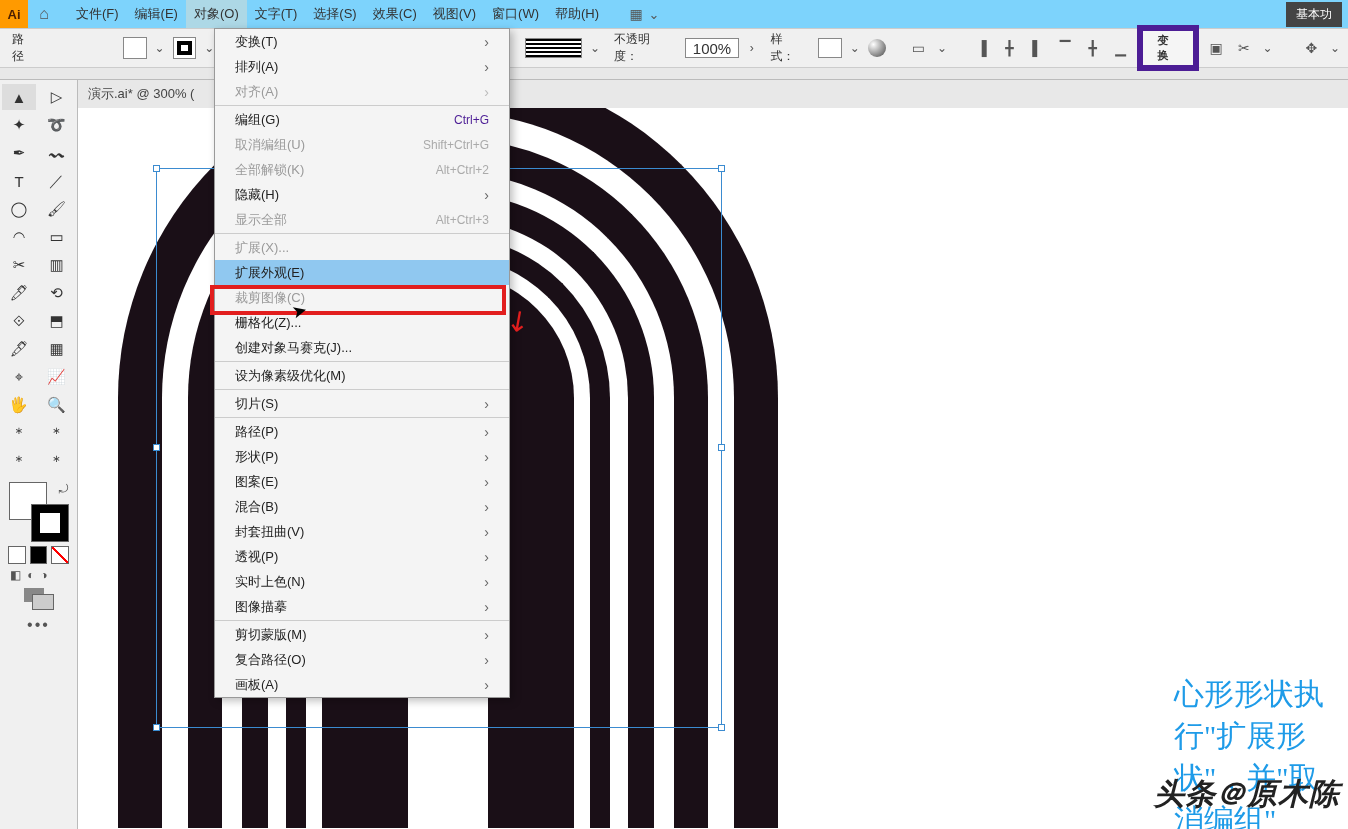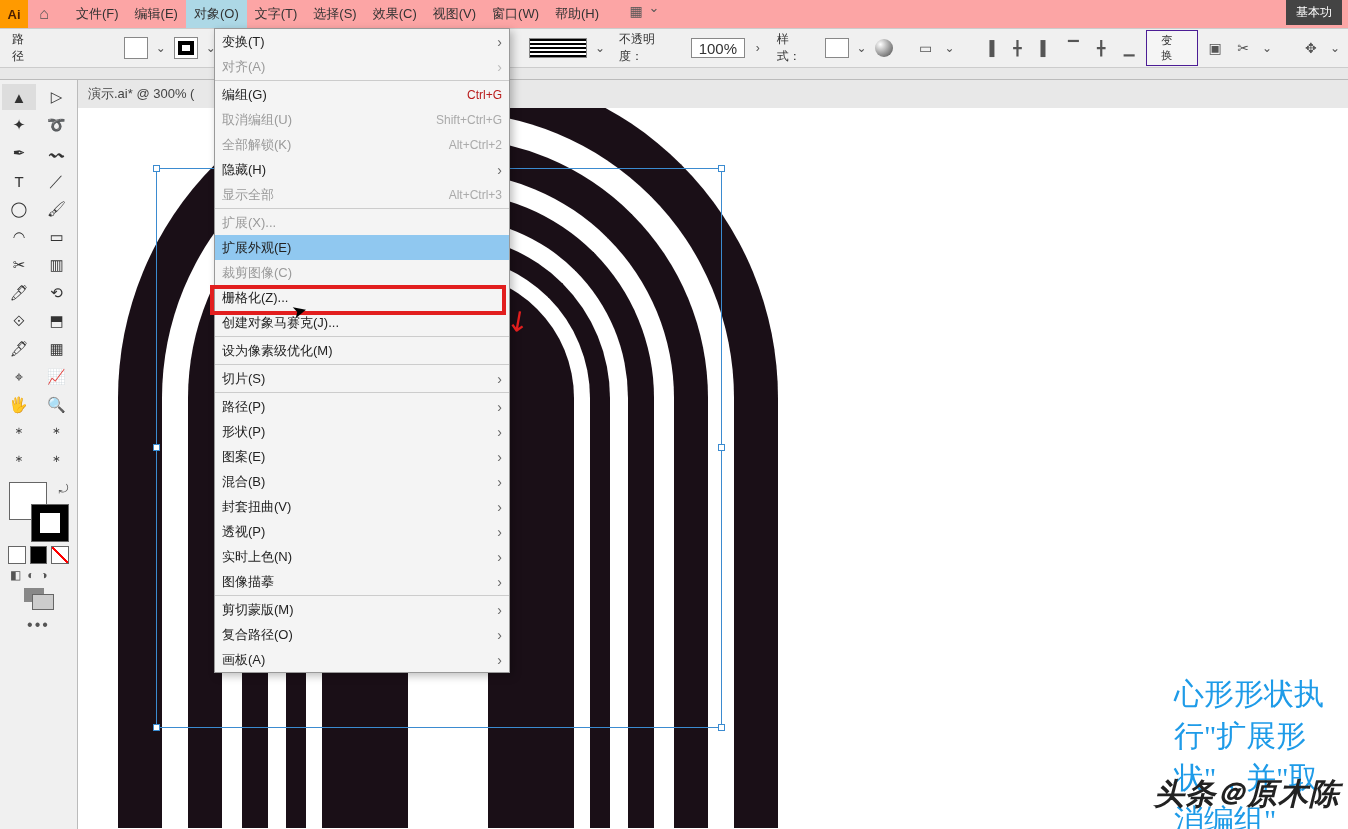--- a/index.html
+++ b/index.html
@@ -1,40 +1,40 @@
 <!DOCTYPE html>
 <html><head>
 <meta charset="utf-8">
 <style>
   * { box-sizing: border-box; margin: 0; padding: 0; font-family: "Microsoft YaHei", sans-serif; }
   body { width: 1348px; height: 829px; background: #f0f0f0; overflow: hidden; position: relative; }
 
   
-  .menubar { height: 28px; background: #fca5a5; display: flex; align-items: flex-start; font-size: 13px; color: #333; }
+  .menubar { height: 28px; background: #7dd3fc; display: flex; align-items: center; font-size: 13px; color: #333; }
   .ai-logo { width: 28px; height: 28px; background: #ff9a00; color: #4b1e00; display: flex; align-items: center; justify-content: center; font-weight: bold; font-size: 13px; margin-right: 2px; }
   .home-icon { width: 28px; height: 28px; display: flex; align-items: center; justify-content: center; color: #555; font-size: 16px; margin-right: 10px; }
   .menu-item { padding: 5px 8px; cursor: default; }
   .menu-item.active { background: #add8e6; }
   .menu-spacer { flex: 1; }
   .menu-right { display: flex; align-items: center; gap: 6px; padding-right: 6px; }
   .essentials { background: #444; color: #fff; padding: 4px 10px; font-size: 12px; }
 
   
   .controlbar { height: 40px; background: #f0f0f0; border-top: 1px solid #ccc; border-bottom: 1px solid #ccc; display: flex; align-items: center; font-size: 12px; color: #333; padding: 0 6px; gap: 6px; }
   .ctl-label { padding: 0 6px; }
   .swatch { width: 24px; height: 22px; border: 1px solid #888; background: #fff; }
   .swatch.black-outline { background: #fff; position: relative; }
   .swatch.black-outline::after { content:""; position:absolute; inset:3px; border:4px solid #000; }
   .dd-arrow { width:14px; text-align:center; color:#555; }
   .stroke-swatch { width:58px; height:20px; background: repeating-linear-gradient(#000,#000 2px,#fff 2px,#fff 4px); border:1px solid #888; }
   .opacity-box { width:54px; height:20px; border:1px solid #888; background:#fff; display:flex; align-items:center; justify-content:center; font-size:15px; }
   .style-swatch { width:24px; height:20px; border:1px solid #888; background:#fff; }
   .circ { width:18px; height:18px; border-radius:50%; background: radial-gradient(circle at 30% 30%, #fff, #444); }
   .ctl-icon { width:22px; height:22px; display:flex; align-items:center; justify-content:center; color:#555; font-size:14px; }
-  .transform-btn { border:1px solid #4c1d95; padding:2px 14px; font-size:11px; background:#f5f5f5; }
+  .transform-btn { border:6px solid #4c1d95; padding:2px 14px; font-size:11px; background:#f5f5f5;font-weight:bold; }
 
   
   .pullbar { height: 12px; background: #e8e8e8; border-bottom: 1px solid #bbb; }
 
   
   .workspace { display: flex; height: calc(829px - 28px - 40px - 12px); }
 
   
   .tools { width: 78px; background: #f0f0f0; border-right: 1px solid #bbb; padding: 4px 2px; }
   .tool-grid { display: grid; grid-template-columns: 1fr 1fr; gap: 2px; }
@@ -64,28 +64,28 @@
   
   .arches { position:absolute; left:40px; top:-40px; }
   .arch { position:absolute; border: solid #1a0f17; border-bottom:none; border-top-left-radius: 500px; border-top-right-radius: 500px; }
 
   
   .selbox { position:absolute; border:1px solid #3b8bd0; }
   .handle { position:absolute; width:7px; height:7px; background:#fff; border:1px solid #3b8bd0; }
 
   
   .dropdown { position:absolute; left:214px; top:28px; width:296px; background:#f4f4f4; border:1px solid #999; box-shadow: 3px 3px 8px rgba(0,0,0,.25); font-size:13px; color:#222; z-index: 50; }
-  .dd-row { display:flex; align-items:center; height:25px; padding:0 7px; justify-content:space-between; }
+  .dd-row { display:flex; align-items:center; height:25px; padding:0 20px; justify-content:space-between; }
   .dd-row.disabled { color:#9a9a9a; }
   .dd-row.highlight { background:#90c8f0; }
   .dd-row .sub::after { content:"›"; color:#666; font-size:14px; }
   .dd-row.disabled .sub::after { color:#bbb; }
   .dd-sep { height:1px; background:#ccc; margin:1px 0; }
   .dd-label { white-space:nowrap; }
-  .dd-short { color:#b91c1c; font-size:12px; }
+  .dd-short { color:#4c1d95; font-size:12px; }
   .dd-row.disabled .dd-short { color:#aaa; }
 
   
   .red-box { position:absolute; border:4px solid #e21e1e; z-index:60; pointer-events:none; }
   .red-arrow { position:absolute; z-index:60; color:#e21e1e; font-size:28px; transform: rotate(-35deg); }
 
   
   .cursor-ptr { position:absolute; z-index:70; font-size:18px; color:#000; transform: rotate(-15deg); pointer-events:none; }
 
   
@@ -234,20 +234,24 @@
     </div>
   </div>
 
 </div>
 
 <div class="dropdown" id="dropdown">
     <div class="dd-row">
       <span class="dd-label">变换(T)</span>
       <span class="sub"></span>
     </div>
+    <div class="dd-row">
+      <span class="dd-label">排列(A)</span>
+      <span class="sub"></span>
+    </div>
     <div class="dd-row disabled">
       <span class="dd-label">对齐(A)</span>
       <span class="sub"></span>
     </div>
     <div class="dd-sep"></div>
     <div class="dd-row">
       <span class="dd-label">编组(G)</span>
       <span class="dd-short">Ctrl+G</span>
     </div>
     <div class="dd-row disabled">

